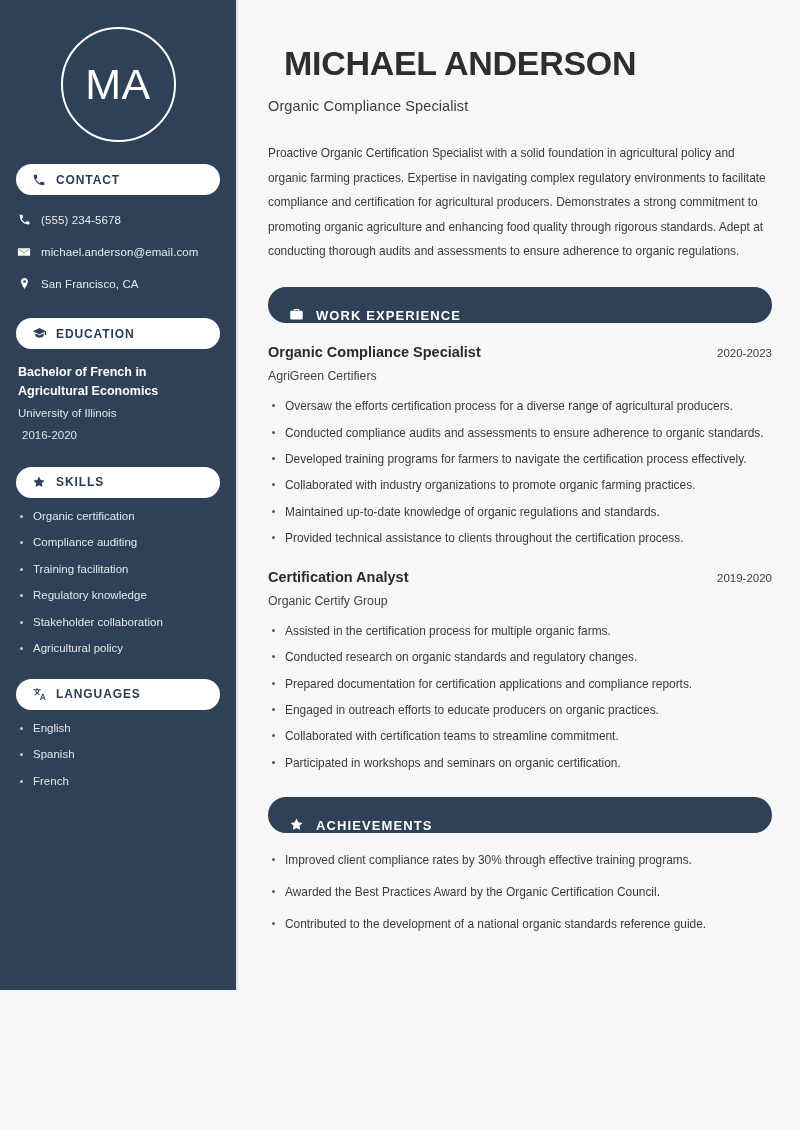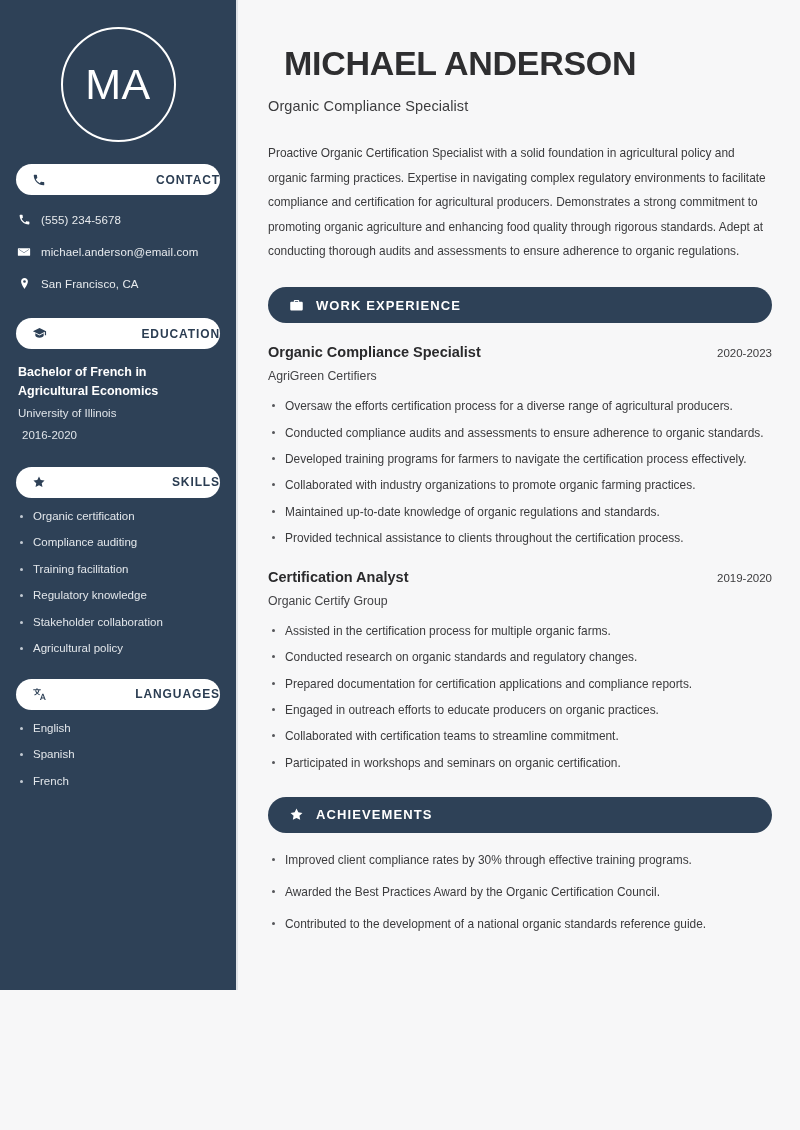--- a/index.html
+++ b/index.html
@@ -57,21 +57,20 @@
 
   .pill {
     margin-top: 22px;
     background: #ffffff;
     border-radius: 999px;
     height: 31px;
     display: flex;
     align-items: center;
     padding-left: 15px;
     box-sizing: border-box;
-    justify-content: space-between;
   }
   .pill-icon {
     display: inline-flex;
     align-items: center;
     justify-content: center;
     width: 16px;
     height: 16px;
     margin-right: 9px;
     color: #2e4157;
   }
@@ -181,21 +180,21 @@
     margin: 27px 0 0 0;
     max-width: 505px;
   }
 
   .section-pill {
     margin-top: 24px;
     background: #2e4157;
     border-radius: 999px;
     height: 36px;
     display: flex;
-    align-items: center;
+    align-items: flex-end;
     padding-left: 20px;
     box-sizing: border-box;
   }
   .section-pill .sp-icon {
     width: 17px;
     height: 17px;
     margin-right: 11px;
     color: #ffffff;
     display: inline-flex;
     align-items: center;

